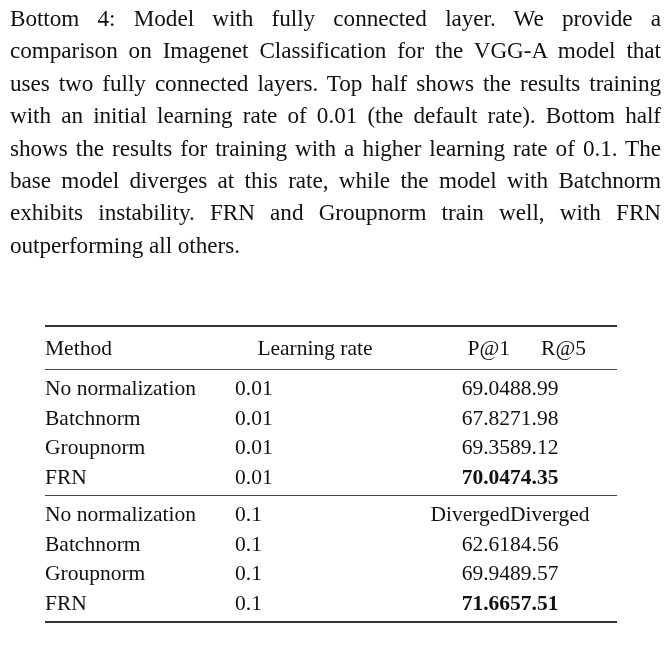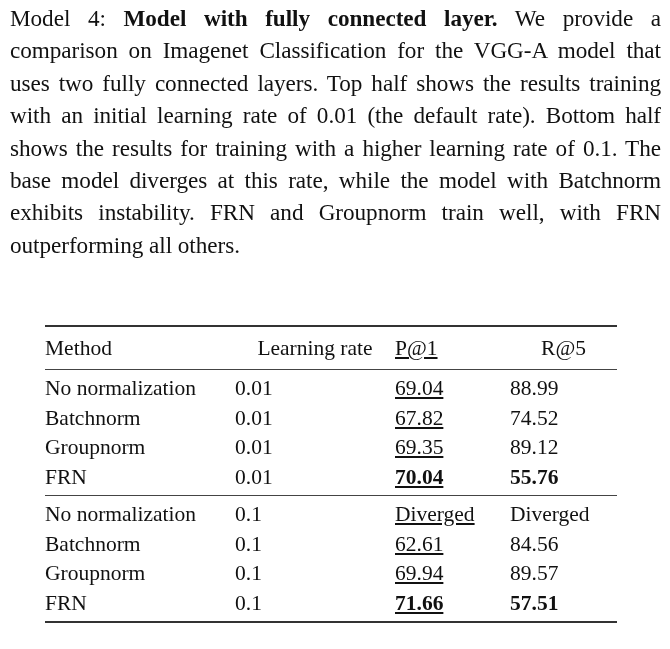--- a/index.html
+++ b/index.html
@@ -19,21 +19,21 @@
       position: absolute;
       left: 10px;
       top: 2px;
       width: 651px;
       font-size: 23.2px;
       line-height: 32.4px;
       text-align: justify;
       text-align-last: left;
       letter-spacing: -0.05px;
     }
-    .caption .bold { font-weight: bold; }
+    .caption .bold { font-weight: normal; }
     .table-wrap {
       position: absolute;
       left: 45px;
       top: 325px;
       width: 572px;
     }
     table {
       border-collapse: collapse;
       width: 572px;
       font-size: 21.5px;
@@ -44,32 +44,32 @@
     th, td {
       font-weight: normal;
       padding: 0;
       height: 29.5px;
       line-height: 29.5px;
       white-space: nowrap;
     }
     thead th { height: 42px; line-height: 42px; }
     .c-method { text-align: left; width: 190px; }
     .c-lr { width: 160px; }
-    .c-p1 { text-align: left; width: 115px; text-decoration: underline; }
+    .c-p1 { text-align: right; width: 115px; }
     .c-r5 { width: 107px; }
     tbody.first tr:first-child td { padding-top: 4px; }
     tbody.second tr:first-child td { padding-top: 4px; }
     tbody tr:last-child td { padding-bottom: 3px; }
     .b { font-weight: bold; }
   </style>
 </head>
 <body>
 
 <div class="caption">
-  <span>Model 4:</span>
+  <span>Bottom 4:</span>
   <span class="bold">Model with fully connected layer.</span>
   <span>We provide a comparison on Imagenet Classification for the VGG-A model that uses two fully connected layers. Top half shows the results training with an initial learning rate of 0.01 (the default rate). Bottom half shows the results for training with a higher learning rate of 0.1. The base model diverges at this rate, while the model with Batchnorm exhibits instability. FRN and Groupnorm train well, with FRN outperforming all others.</span>
 </div>
 
 <div class="table-wrap">
   <table>
     <thead>
       <tr class="rule-top">
         <th class="c-method">Method</th>
         <th class="c-lr">Learning rate</th>
@@ -81,33 +81,33 @@
       <tr class="rule-mid">
         <td class="c-method">No normalization</td>
         <td class="c-lr">0.01</td>
         <td class="c-p1">69.04</td>
         <td class="c-r5">88.99</td>
       </tr>
       <tr>
         <td class="c-method">Batchnorm</td>
         <td class="c-lr">0.01</td>
         <td class="c-p1">67.82</td>
-        <td class="c-r5">74.52</td>
+        <td class="c-r5">71.98</td>
       </tr>
       <tr>
         <td class="c-method">Groupnorm</td>
         <td class="c-lr">0.01</td>
         <td class="c-p1">69.35</td>
         <td class="c-r5">89.12</td>
       </tr>
       <tr>
         <td class="c-method">FRN</td>
         <td class="c-lr">0.01</td>
         <td class="c-p1 b">70.04</td>
-        <td class="c-r5 b">55.76</td>
+        <td class="c-r5 b">74.35</td>
       </tr>
     </tbody>
     <tbody class="second rule-bot">
       <tr class="rule-mid">
         <td class="c-method">No normalization</td>
         <td class="c-lr">0.1</td>
         <td class="c-p1">Diverged</td>
         <td class="c-r5">Diverged</td>
       </tr>
       <tr>

